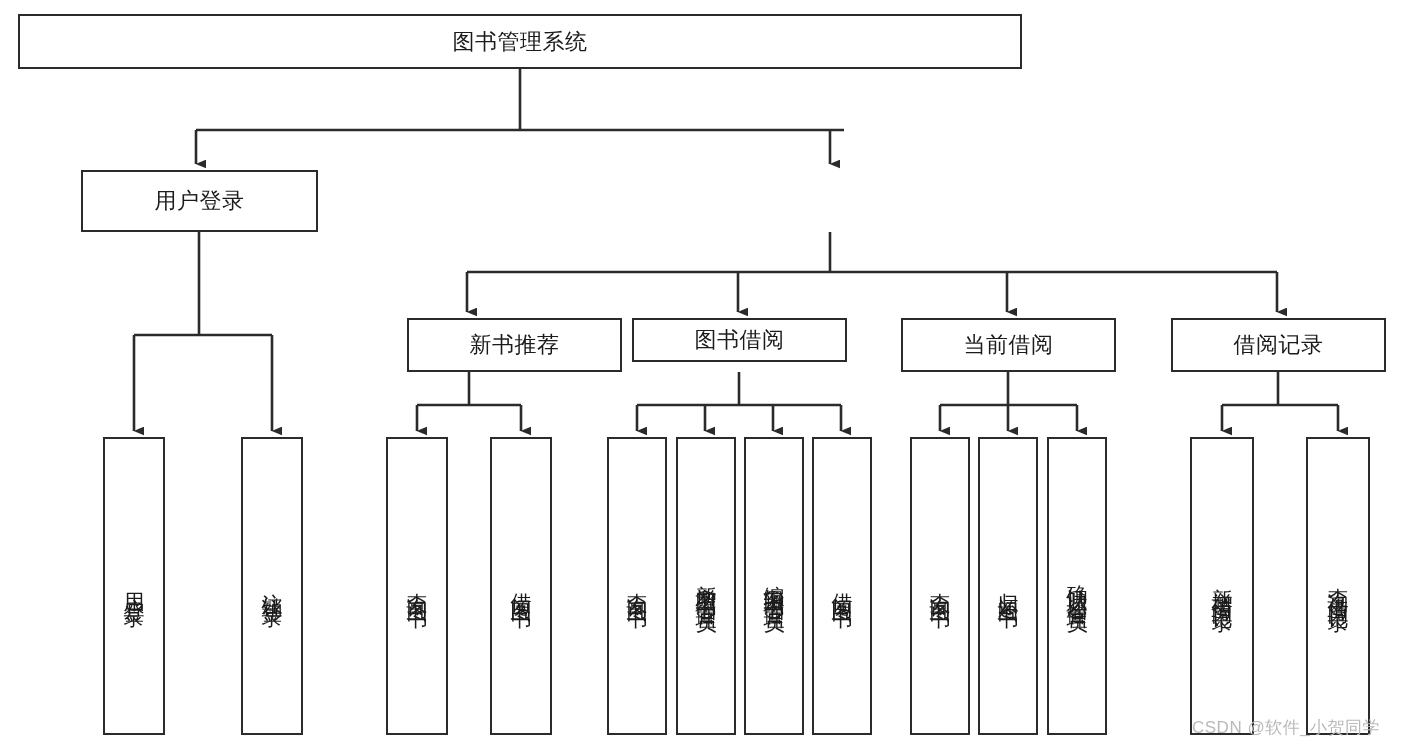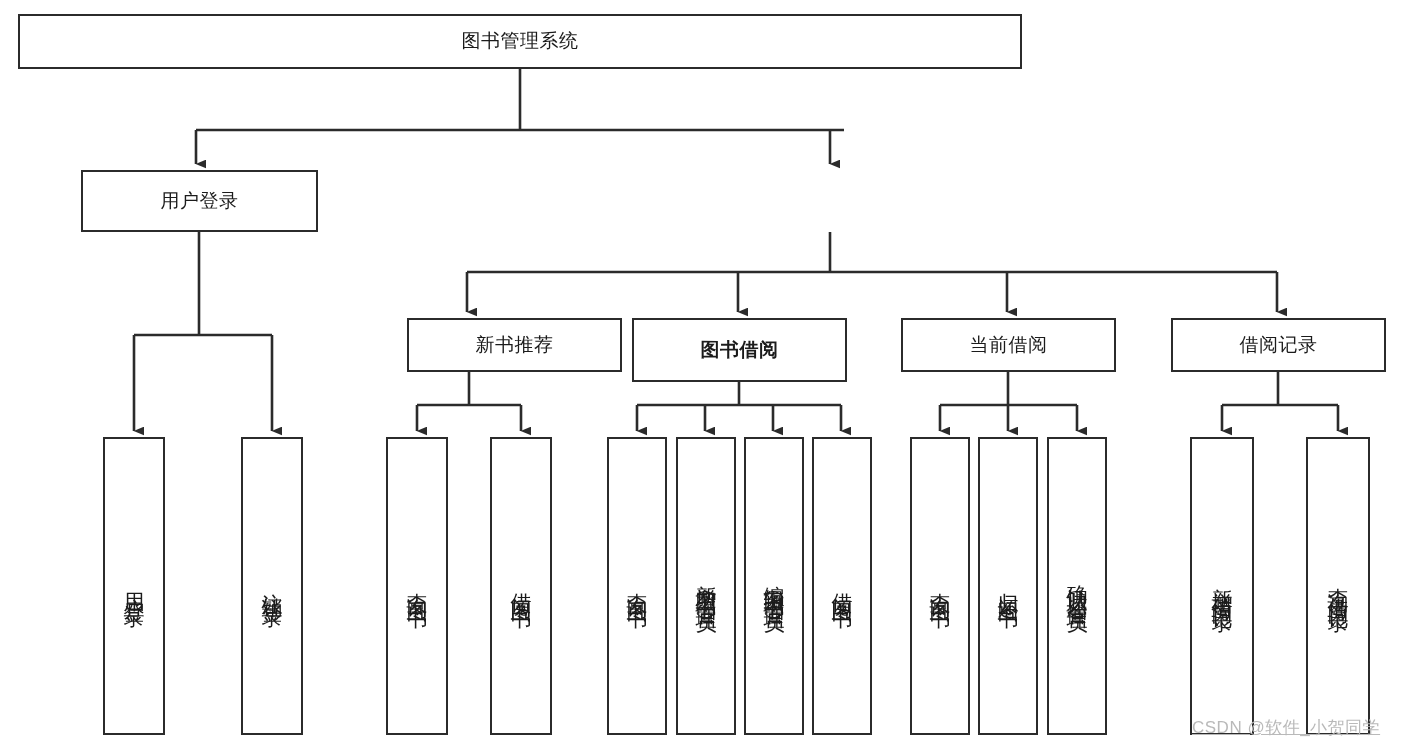--- a/index.html
+++ b/index.html
@@ -28,21 +28,21 @@
     position: absolute;
     box-sizing: border-box;
     border: 2.5px solid #2b2b2b;
     background: #ffffff;
     display: flex;
     align-items: center;
     justify-content: center;
     color: #1b1b1b;
   }
   .node-label {
-    font-size: 19px;
+    font-size: 22px;
     line-height: 1.18;
     letter-spacing: 0.5px;
     white-space: nowrap;
     color: #1b1b1b;
   }
   
   .node.vertical {
     align-items: center;
     justify-content: center;
   }
@@ -58,21 +58,20 @@
   .node.vertical.tall .node-label {
     letter-spacing: 4px;
   }
   .watermark {
     position: absolute;
     font-size: 17px;
     color: #b9b9b9;
     letter-spacing: 0.5px;
     white-space: nowrap;
     user-select: none;
-    text-decoration: underline;
   }
 </style>
 </head>
 <body>
 
 <div id="canvas">
 
   <svg id="wires" viewBox="0 0 1405 747" xmlns="http://www.w3.org/2000/svg">
     <defs>
       <marker id="arrowhead" markerWidth="9" markerHeight="11" refX="4.5" refY="10.4" orient="auto" markerUnits="userSpaceOnUse">
@@ -129,21 +128,21 @@
 
   <div class="node" style="left:81px; top:170px; width:237px; height:62px;">
     <span class="node-label">用户登录</span>
   </div>
 
 
   <div class="node" style="left:362px; top:318px; width:215px; height:54px;margin-left:45px;">
     <span class="node-label">新书推荐</span>
   </div>
 
-  <div class="node" style="left:632px; top:318px; width:215px; height:64px;font-weight:bold;">
+  <div class="node" style="left:632px; top:318px; width:215px; height:44px;">
     <span class="node-label">图书借阅</span>
   </div>
 
   <div class="node" style="left:1171px; top:318px; width:215px; height:54px;">
     <span class="node-label">借阅记录</span>
   </div>
 
   <div class="node" style="left:901px; top:318px; width:215px; height:54px;">
     <span class="node-label">当前借阅</span>
   </div>

